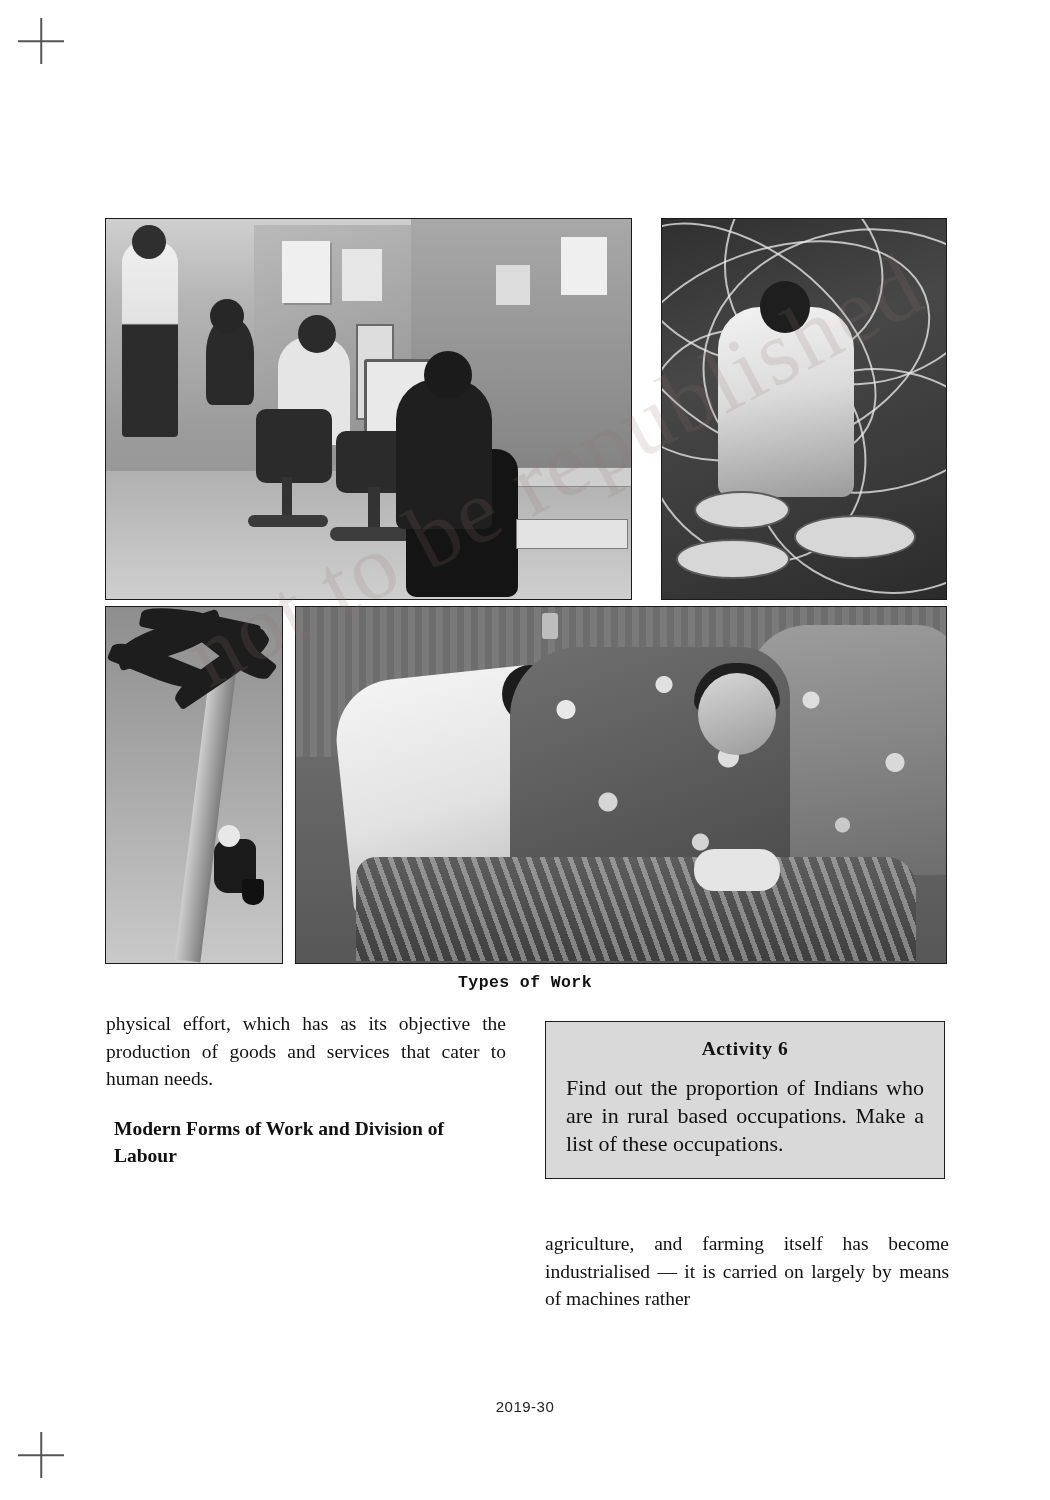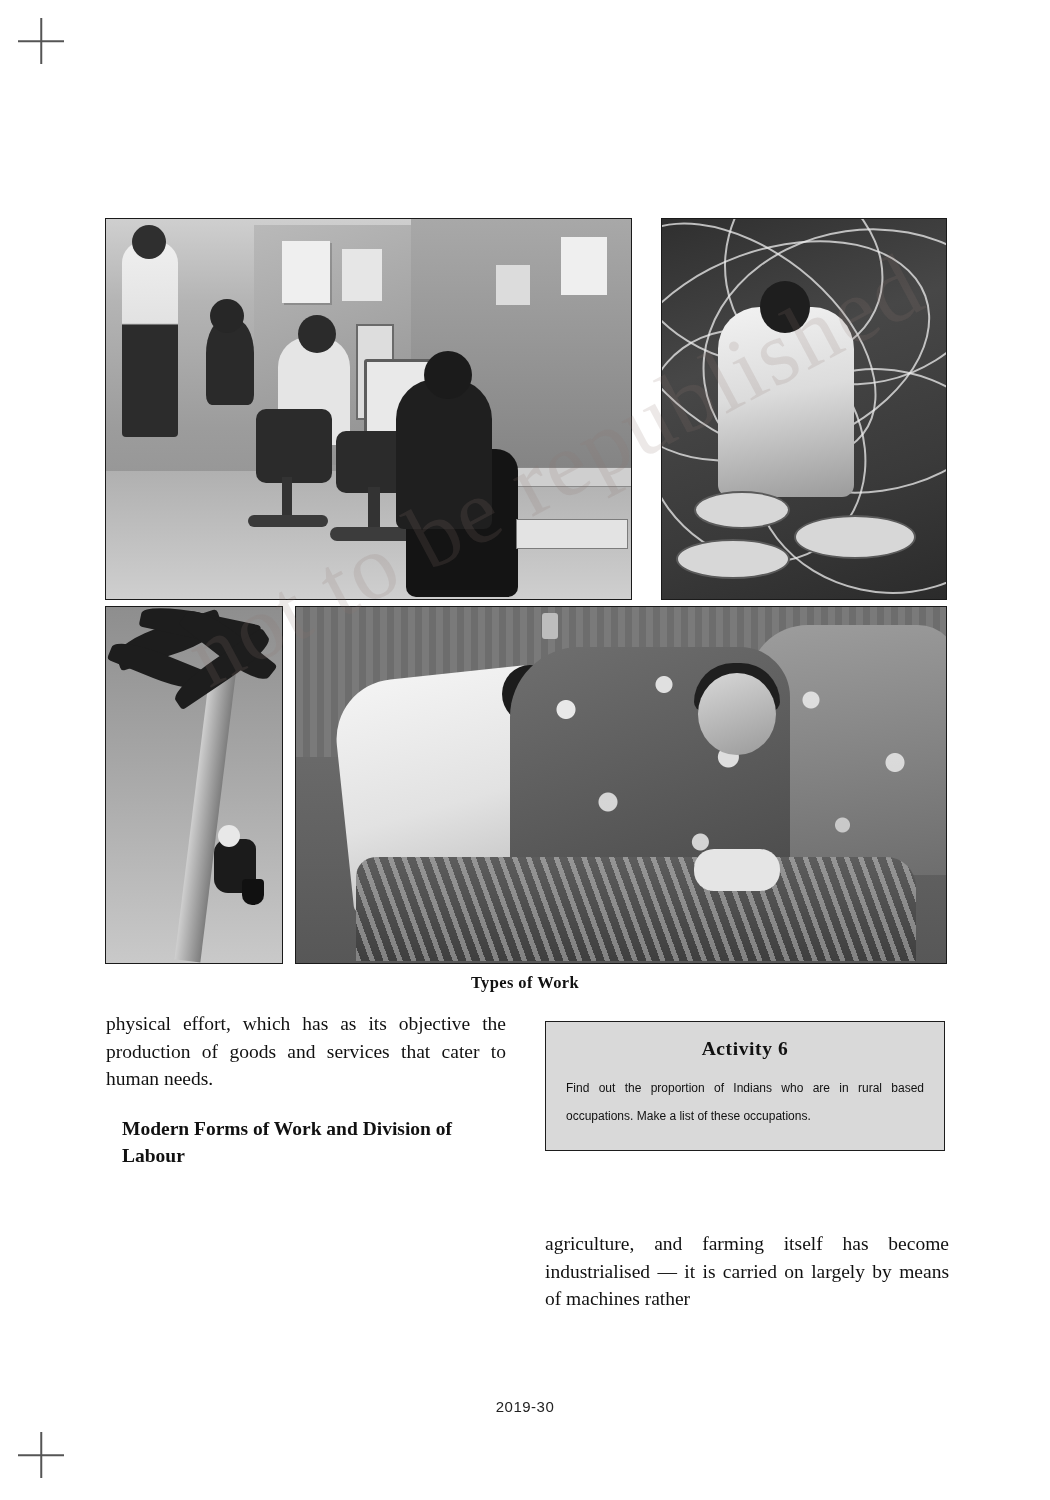--- a/index.html
+++ b/index.html
@@ -307,21 +307,21 @@
     background: #e5e5e5; border-radius: 20px;
   }
 
   
   .caption {
     position: absolute;
     left: 105px;
     top: 973px;
     width: 840px;
     text-align: center;
-    font-family: Liberation Serif, serif;
+    font-family: Liberation Mono, monospace;
     font-weight: bold;
     font-size: 16.5px;
     letter-spacing: 0.4px;
   }
 
   
   .col-left {
     position: absolute;
     left: 106px;
     top: 1010px;
@@ -344,21 +344,21 @@
     margin: 0 0 0 0;
     font-family: "Liberation Serif", serif;
     font-size: 19.5px;
     line-height: 27.5px;
     text-align: justify;
     text-justify: inter-word;
     hyphens: none;
   }
 
   h3.subhead {
-    margin: 22px 0 8px 16px;
+    margin: 22px 0 8px 8px;
     font-family: "Liberation Serif", serif;
     font-weight: bold;
     font-size: 19.5px;
     line-height: 27px;
     text-align: left;
   }
 
   
   .activity-box {
     position: relative;
@@ -370,22 +370,22 @@
   }
   .activity-title {
     text-align: center;
     font-weight: bold;
     font-size: 19.5px;
     letter-spacing: 0.6px;
     margin-bottom: 14px;
     font-family: "Liberation Serif", serif;
   }
   .activity-text {
-    font-family: Liberation Sans, sans-serif;
-    font-size: 12px;
+    font-family: Liberation Serif, serif;
+    font-size: 22px;
     line-height: 28px;
     text-align: justify;
     margin-top: 12px;
   }
 
   
   .footer {
     position: absolute;
     left: 0;
     top: 1398px;

